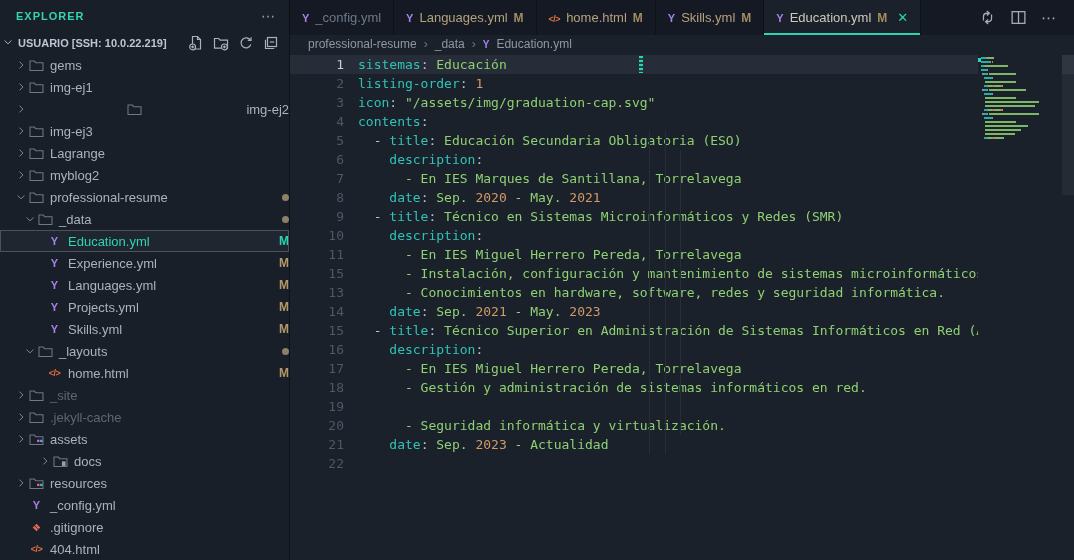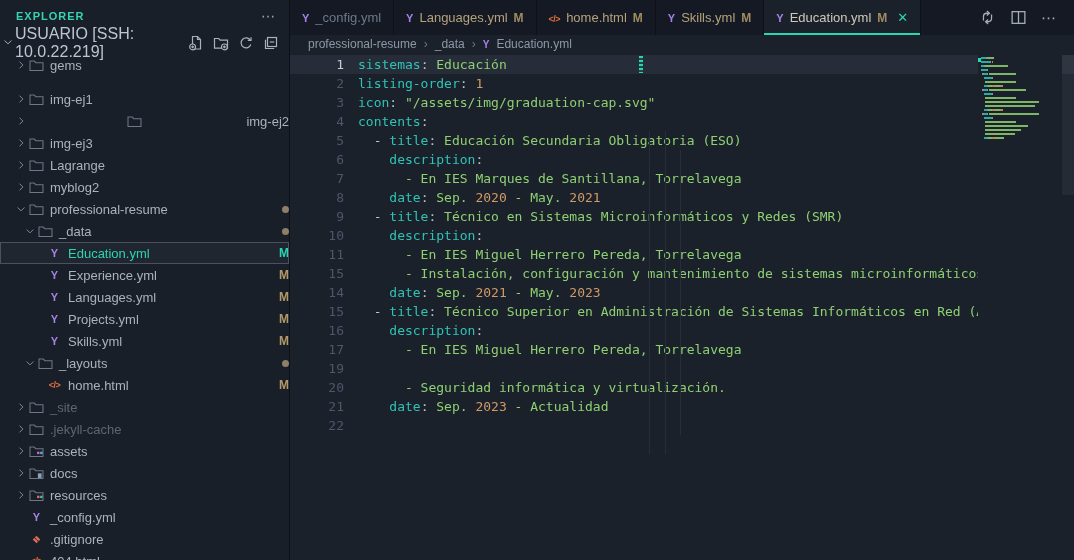--- a/index.html
+++ b/index.html
@@ -5,21 +5,21 @@
   * { margin:0; padding:0; box-sizing:border-box; }
   html,body { width:1074px; height:560px; overflow:hidden; }
   body { font-family:"Liberation Sans", sans-serif; background:#1b212b; color:#a9b2bd; }
   .app { display:flex; width:1074px; height:560px; }
 
   
   .sidebar { width:290px; flex:none; background:#191f28; border-right:1px solid #0d1117; display:flex; flex-direction:column; }
   .explorer-header { height:32px; flex:none; display:flex; align-items:center; padding:0 14px 0 16px; }
   .explorer-title { color:#35d3b2; font-size:11px; font-weight:bold; letter-spacing:1px; }
   .hdr-more { margin-left:auto; color:#9aa4b2; font-size:14px; cursor:pointer; }
-  .section-header { height:22px; flex:none; display:flex; align-items:center; padding:0 10px 0 2px; color:#bcc5d2; font-weight:normal; font-size:16px; }
+  .section-header { height:22px; flex:none; display:flex; align-items:center; padding:0 10px 0 2px; color:#bcc5d2; font-weight:bold; font-size:11px; }
   .section-header .chev-box { width:16px; }
   .hdr-actions { margin-left:auto; display:flex; gap:9px; align-items:center; color:#a8b2bf; }
   .hdr-actions .icon { width:16px; height:16px; display:inline-flex; cursor:pointer; }
   .tree { flex:1; overflow:hidden; }
   .tree-row { height:22px; display:flex; align-items:center; font-size:13px; color:#a9b2bd; position:relative; cursor:pointer; white-space:nowrap; }
   .tree-row .chev-box { width:14px; flex:none; display:flex; justify-content:center; color:#8a94a2; }
   .tree-row .ficon { width:17px; flex:none; display:flex; justify-content:center; align-items:center; margin-right:5px; }
   .tree-row.dimmed .tlabel { color:#5c6673; }
   .tree-row.selected { background:#20262f; color:#2bd4b2; }
   .tree-row.selected::after { content:""; position:absolute; inset:0; border:1px solid #4a5260; pointer-events:none; }
@@ -123,21 +123,21 @@
               <path d="M6 3.5 L10.5 8 L6 12.5"></path>
             </svg>
           </span>
           <span class="ficon">
             <svg width="15" height="13" viewBox="0 0 16 14" fill="none" stroke="#6d7987" stroke-width="1.1">
               <path d="M1 2.2 h4.6 l1.6 1.8 H15 v8.5 H1 z"></path>
             </svg>
           </span>
           <span class="tlabel">gems</span>
         </div>
-        <div class="tree-row" style="padding-left: 14px; margin-top: 12px;">
+        <div class="tree-row" style="padding-left: 14px;">
           <span class="chev-box">
             <svg class="lineicon" viewBox="0 0 16 16" width="12" height="12">
               <path d="M6 3.5 L10.5 8 L6 12.5"></path>
             </svg>
           </span>
           <span class="ficon">
             <svg width="15" height="13" viewBox="0 0 16 14" fill="none" stroke="#6d7987" stroke-width="1.1">
               <path d="M1 2.2 h4.6 l1.6 1.8 H15 v8.5 H1 z"></path>
             </svg>
           </span>
@@ -319,21 +319,21 @@
           </span>
           <span class="ficon">
             <svg width="15" height="13" viewBox="0 0 16 14" fill="none" stroke="#6d7987" stroke-width="1.1">
               <path d="M1 2.2 h4.6 l1.6 1.8 H15 v8.5 H1 z"></path>
               <rect x="8.6" y="7.2" width="2.6" height="2.6" fill="#cf68b8" stroke="none"></rect>
               <rect x="11.9" y="7.2" width="2.6" height="2.6" fill="#5aa7e8" stroke="none"></rect>
             </svg>
           </span>
           <span class="tlabel">assets</span>
         </div>
-        <div class="tree-row" style="padding-left: 14px;">
+        <div class="tree-row" style="padding-left: 14px; margin-left: 24px;">
           <span class="chev-box">
             <svg class="lineicon" viewBox="0 0 16 16" width="12" height="12">
               <path d="M6 3.5 L10.5 8 L6 12.5"></path>
             </svg>
           </span>
           <span class="ficon">
             <svg width="15" height="13" viewBox="0 0 16 14" fill="none" stroke="#6d7987" stroke-width="1.1">
               <path d="M1 2.2 h4.6 l1.6 1.8 H15 v8.5 H1 z"></path>
               <rect x="9.5" y="6.8" width="4" height="5" fill="#8fa0b3" stroke="none"></rect>
             </svg>
@@ -448,24 +448,26 @@
           <div class="cline"><span class="ln">3</span><span class="tok-k">icon</span><span class="tok-p">:</span><span class="tok-s"> "/assets/img/graduation-cap.svg"</span></div>
           <div class="cline"><span class="ln">4</span><span class="tok-k">contents</span><span class="tok-p">:</span></div>
           <div class="cline"><span class="ln">5</span><span class="tok-p">  - </span><span class="tok-k">title</span><span class="tok-p">:</span><span class="tok-s"> Educación Secundaria Obligatoria (ESO)</span></div>
           <div class="cline"><span class="ln">6</span><span class="tok-p">    </span><span class="tok-k">description</span><span class="tok-p">:</span></div>
           <div class="cline"><span class="ln">7</span><span class="tok-s">      - En IES Marques de Santillana, Torrelavega</span></div>
           <div class="cline"><span class="ln">8</span><span class="tok-p">    </span><span class="tok-k">date</span><span class="tok-p">:</span><span class="tok-s"> Sep. </span><span class="tok-n">2020</span><span class="tok-s"> - May. </span><span class="tok-n">2021</span></div>
           <div class="cline"><span class="ln">9</span><span class="tok-p">  - </span><span class="tok-k">title</span><span class="tok-p">:</span><span class="tok-s"> Técnico en Sistemas Microinformáticos y Redes (SMR)</span></div>
           <div class="cline"><span class="ln">10</span><span class="tok-p">    </span><span class="tok-k">description</span><span class="tok-p">:</span></div>
           <div class="cline"><span class="ln">11</span><span class="tok-s">      - En IES Miguel Herrero Pereda, Torrelavega</span></div>
           <div class="cline"><span class="ln">15</span><span class="tok-s">      - Instalación, configuración y mantenimiento de sistemas microinformáticos</span></div>
+          <div class="cline"><span class="ln">13</span><span class="tok-s">      - Conocimientos en hardware, software, redes y seguridad informática.</span></div>
           <div class="cline"><span class="ln">14</span><span class="tok-p">    </span><span class="tok-k">date</span><span class="tok-p">:</span><span class="tok-s"> Sep. </span><span class="tok-n">2021</span><span class="tok-s"> - May. </span><span class="tok-n">2023</span></div>
           <div class="cline"><span class="ln">15</span><span class="tok-p">  - </span><span class="tok-k">title</span><span class="tok-p">:</span><span class="tok-s"> Técnico Superior en Administración de Sistemas Informáticos en Red (A</span></div>
           <div class="cline"><span class="ln">16</span><span class="tok-p">    </span><span class="tok-k">description</span><span class="tok-p">:</span></div>
           <div class="cline"><span class="ln">17</span><span class="tok-s">      - En IES Miguel Herrero Pereda, Torrelavega</span></div>
+          <div class="cline"><span class="ln">18</span><span class="tok-s">      - Gestión y administración de sistemas informáticos en red.</span></div>
           <div class="cline"><span class="ln">19</span></div>
           <div class="cline"><span class="ln">20</span><span class="tok-s">      - Seguridad informática y virtualización.</span></div>
           <div class="cline"><span class="ln">21</span><span class="tok-p">    </span><span class="tok-k">date</span><span class="tok-p">:</span><span class="tok-s"> Sep. </span><span class="tok-n">2023</span><span class="tok-s"> - Actualidad</span></div>
           <div class="cline"><span class="ln">22</span></div>
         </div>
       <div class="guide" style="left:359px; top:78px;  height:323px;"></div>
       <div class="guide" style="left:375px; top:78px;  height:323px;"></div>
       <div class="guide" style="left:390px; top:97px;  height:285px;"></div>
       <div class="minimap" id="minimap">
         <div class="mm-cursor"></div>

